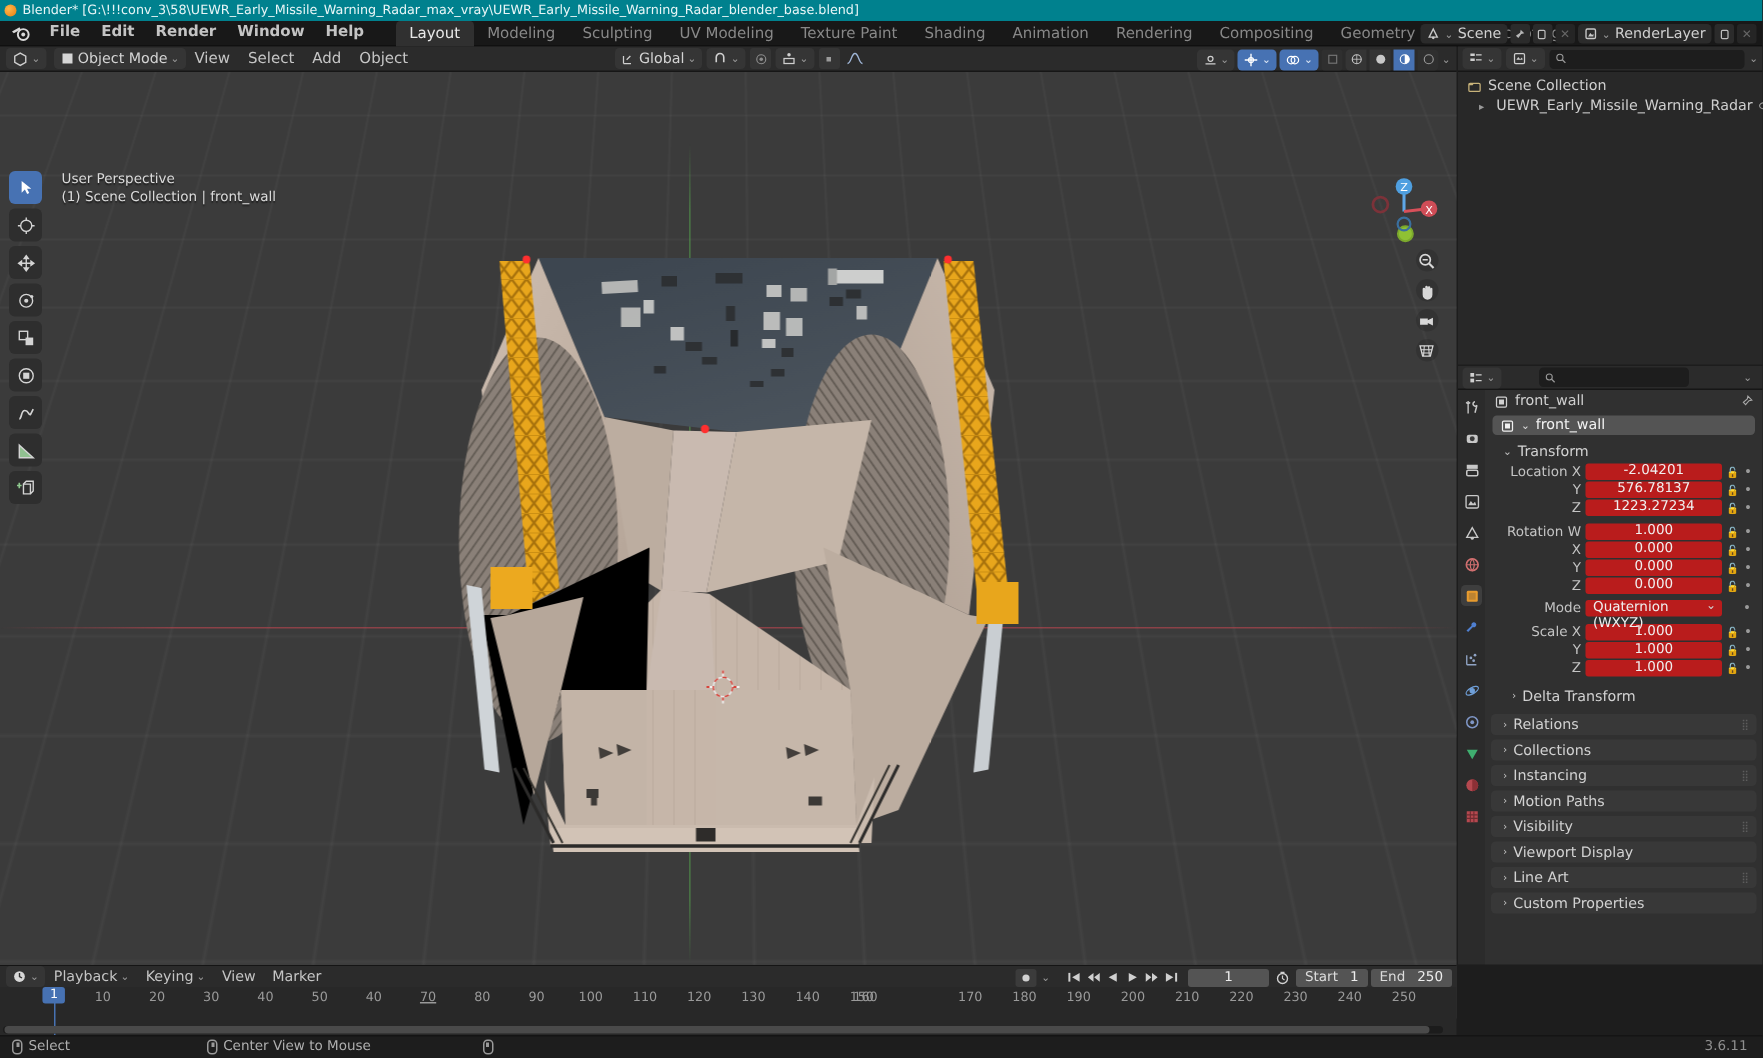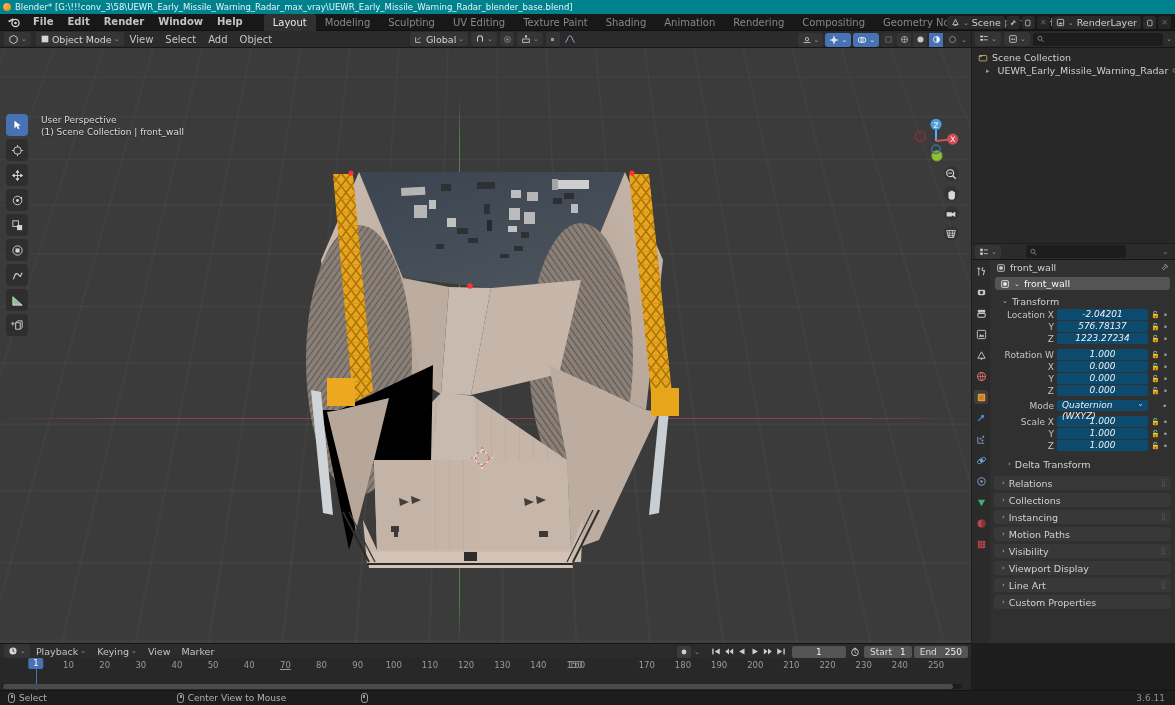--- a/index.html
+++ b/index.html
@@ -193,22 +193,22 @@
     display:flex; align-items:center; gap:4px; height:14px; padding-left:8px;
     color:#d2d2d2; font-size:9.5px; background:#383838; margin:2px 4px 0 4px; border-radius:3px;
   }
   .panel-hdr.sub { background:transparent; padding-left:14px; margin-top:3px; }
   .grip { margin-left:auto; margin-right:6px; color:#5d5d5d; font-size:7px; letter-spacing:-1px;}
   .prow {
     display:flex; align-items:center; height:11px; margin:1px 4px 0 4px; gap:3px;
   }
   .plabel { width:60px; text-align:right; color:#c4c4c4; font-size:9px; }
   .pfield {
-    flex:1; height:11px; background:#0c4a6e; border-radius:2px;
-    text-align:center; color:#f0f0f0; font-size:9px; line-height:11px;font-style:italic;
+    flex:1; height:11px; background:#b91c1c; border-radius:2px;
+    text-align:center; color:#f0f0f0; font-size:9px; line-height:11px;
   }
   .pfield.drop { text-align:left; padding-left:5px; position:relative; }
   .pfield.drop::after { content:'⌄'; position:absolute; right:4px; top:-2px; color:#cfcfcf; font-size:8px; }
   .lockdot { display:flex; gap:3px; align-items:center; width:20px; color:#9a9a9a; font-size:7px; }
   .gap { height:4px; }
 
   
   .tl-header {
     position:absolute; left:0; top:643px; width:971px; height:15px;
     background:#2b2b2b; display:flex; align-items:center; gap:1px; padding-left:4px;
@@ -285,21 +285,21 @@
     <div class="menu-item">File</div>
     <div class="menu-item">Edit</div>
     <div class="menu-item">Render</div>
     <div class="menu-item">Window</div>
     <div class="menu-item">Help</div>
 
     <div class="wsp-tabs">
       <div class="wsp-tab active">Layout</div>
       <div class="wsp-tab">Modeling</div>
       <div class="wsp-tab">Sculpting</div>
-      <div class="wsp-tab">UV Editing</div>
+      <div class="wsp-tab">UV Modeling</div>
       <div class="wsp-tab">Texture Paint</div>
       <div class="wsp-tab">Shading</div>
       <div class="wsp-tab">Animation</div>
       <div class="wsp-tab">Rendering</div>
       <div class="wsp-tab">Compositing</div>
       <div class="wsp-tab">Geometry Nodes</div>
       <div class="wsp-tab">Scripting</div>
       <div class="wsp-plus">+</div>
     </div>
 
@@ -1115,21 +1115,21 @@
     <div class="tl-scrollbar">
         <i></i>
       </div>
   </div>
 
   <div class="statusbar">
     <div class="sb-item">
       <span class="mouse-ic"></span>
       <span>Select</span>
     </div>
-    <div class="sb-item" style="margin-left:103px">
+    <div class="sb-item" style="margin-left:64px">
       <span class="mouse-ic m"></span>
       <span>Center View to Mouse</span>
     </div>
     <div class="sb-item" style="margin-left:48px">
       <span class="mouse-ic r"></span>
       <span></span>
     </div>
     <div class="sb-version">3.6.11</div>
   </div>
 

